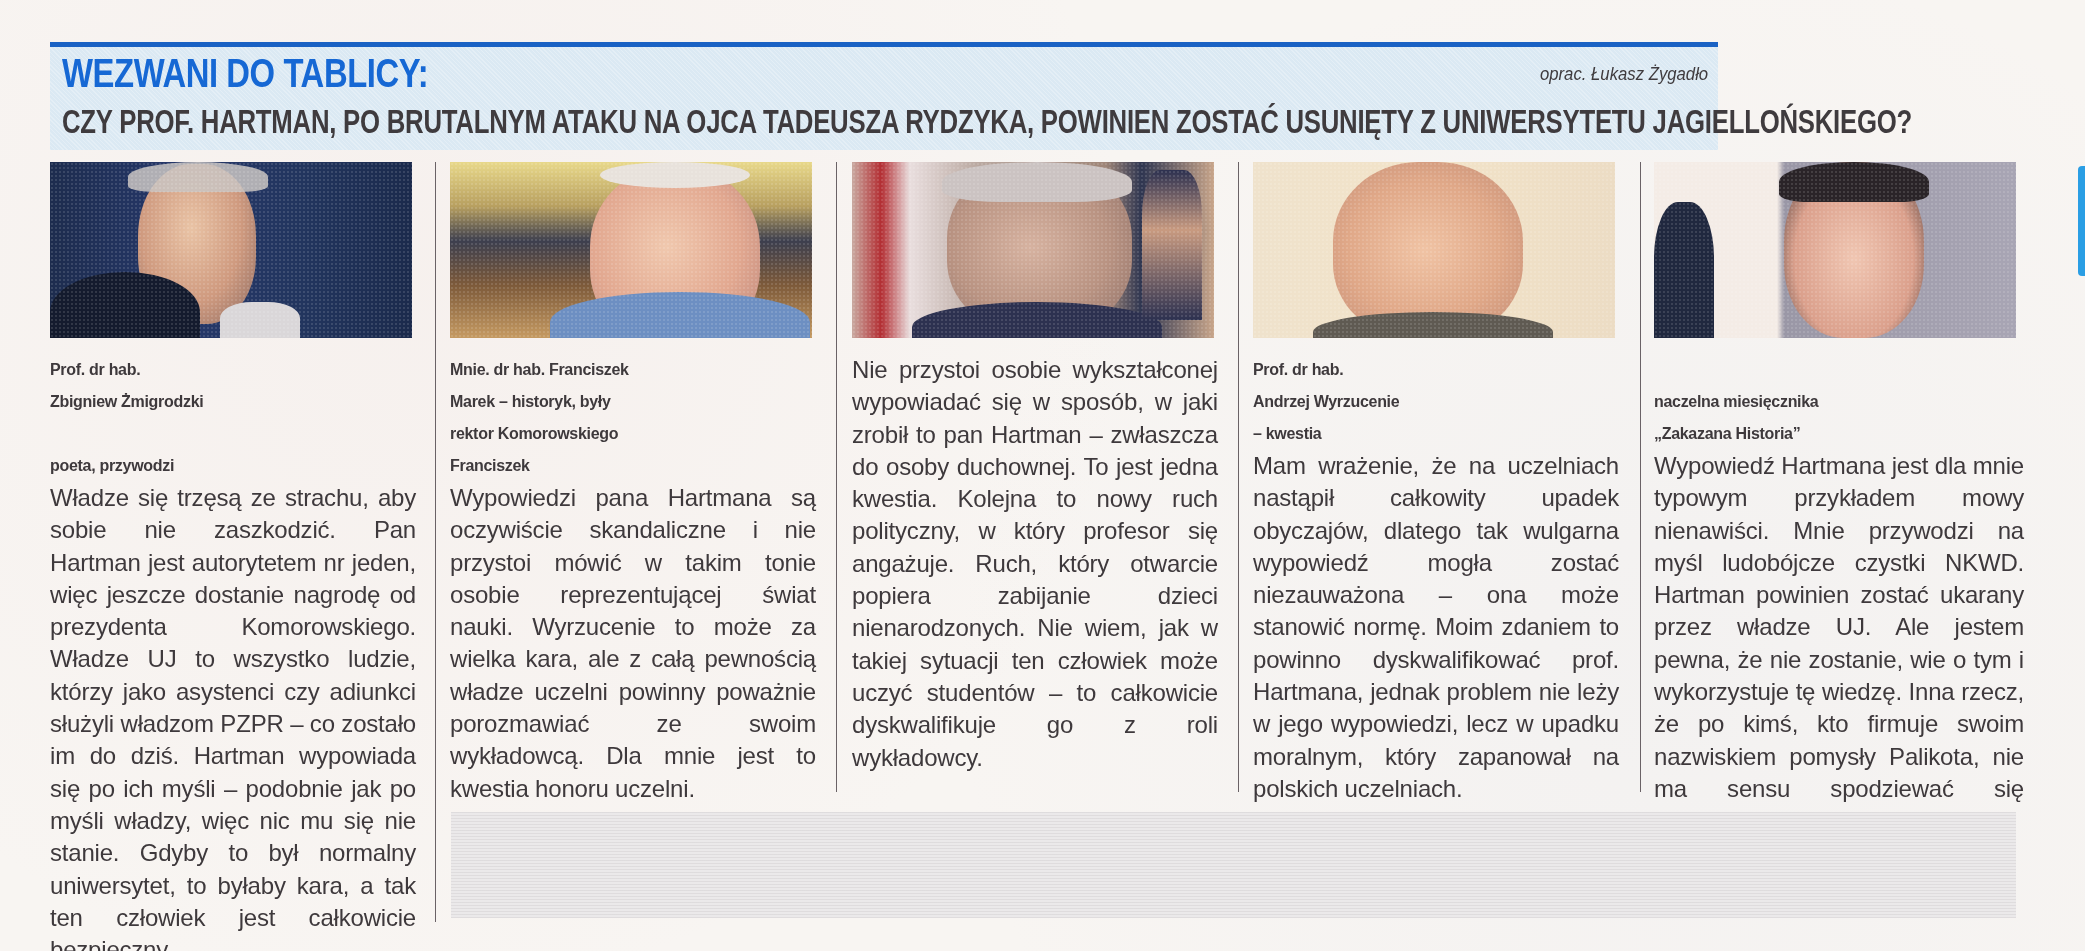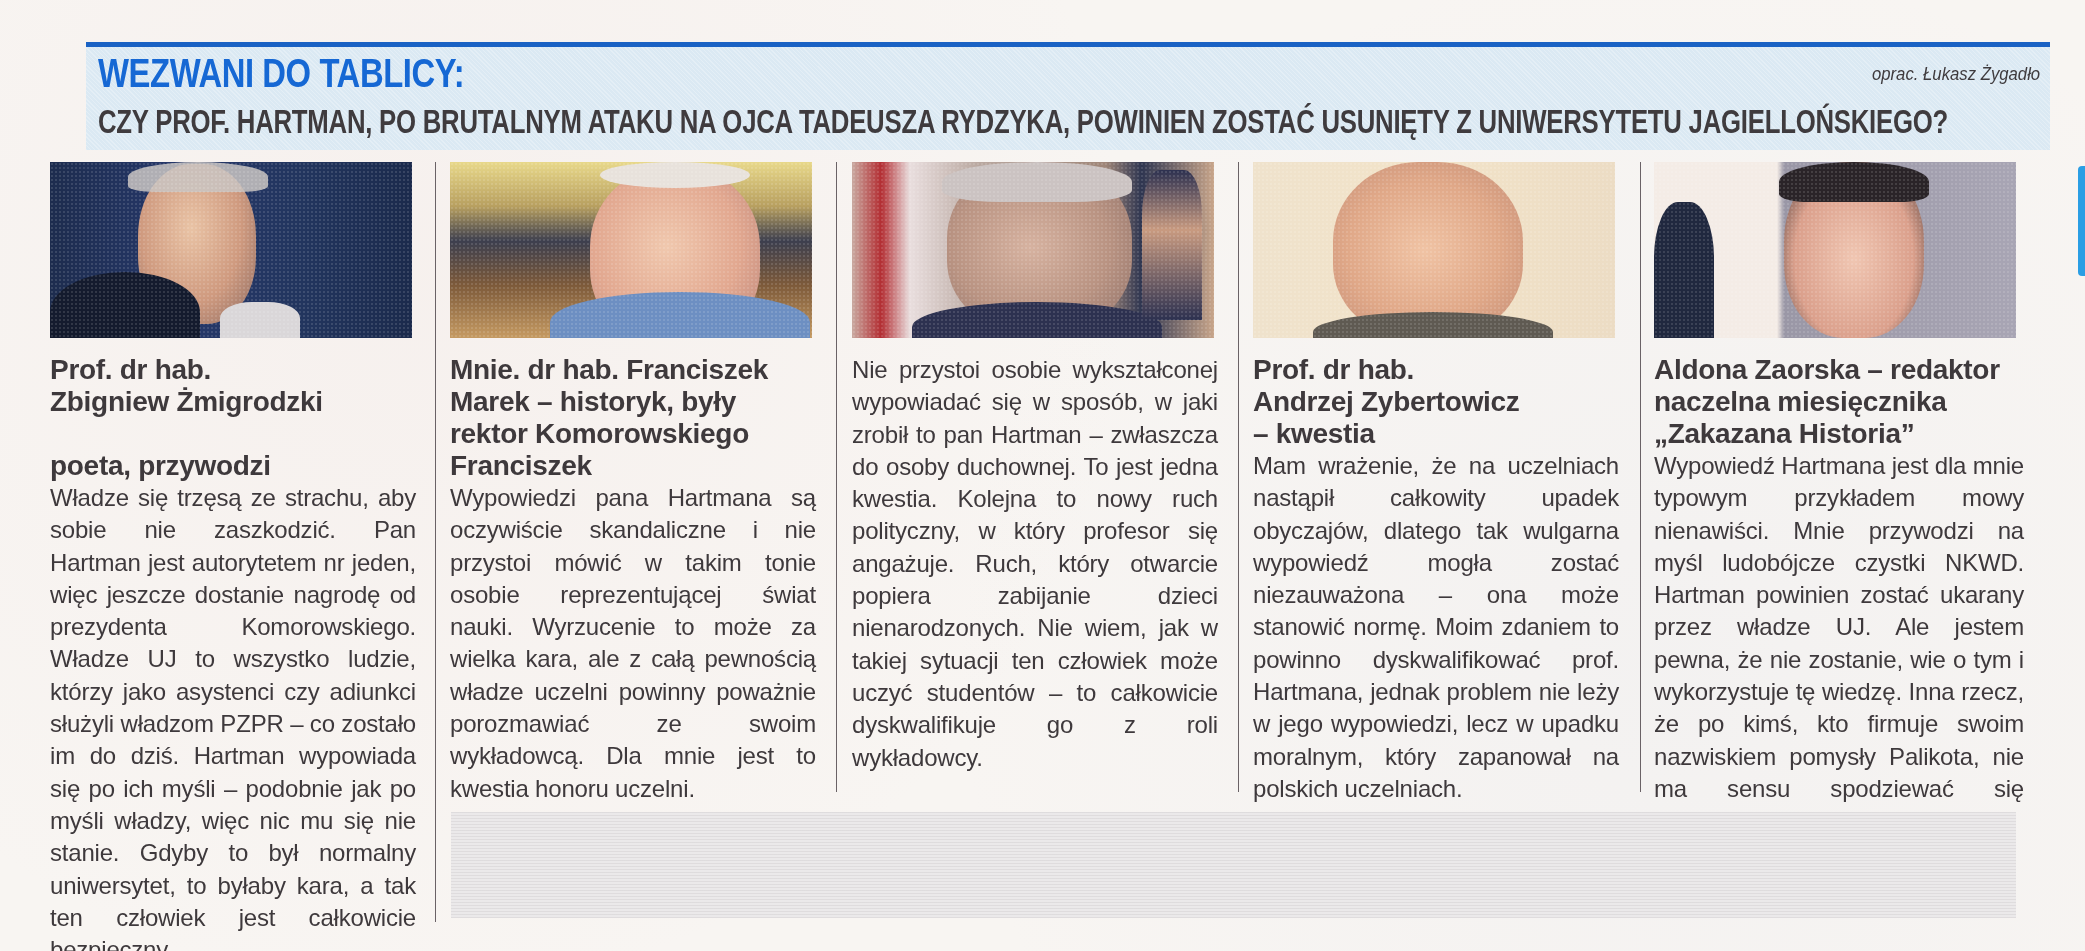--- a/index.html
+++ b/index.html
@@ -22,27 +22,26 @@
       background:
         radial-gradient(circle at 20% 30%, rgba(230,200,200,0.10), transparent 40%),
         radial-gradient(circle at 80% 70%, rgba(200,210,230,0.10), transparent 40%),
         #f8f5f2;
     }
     
     .header {
       position: absolute;
       left: 50px;
       top: 42px;
-      width: 1964px;
+      width: 1668px;
       height: 108px;
       background: #dbe9f3;
       background-image: repeating-linear-gradient(45deg, rgba(255,255,255,0.25) 0 1px, transparent 1px 3px);
       border-top: 5px solid #1a62c4;
       box-sizing: border-box;
-      margin-left: 36px;
     }
     .header-title {
       position: absolute;
       left: 12px;
       top: 4px;
       font-family: "Liberation Sans", sans-serif;
       font-weight: bold;
       font-size: 40px;
       letter-spacing: -0.5px;
       color: #1668d4;
@@ -97,21 +96,21 @@
       overflow: hidden;
     }
     .col .text {
       position: absolute;
       top: 192px;
       left: 0;
       width: 366px;
     }
     .col .heading {
       font-weight: bold;
-      font-size: 28px;
+      font-size: 16px;
       line-height: 32px;
       color: #3e393c;
       margin: 0;
       letter-spacing: -0.3px;
     }
     .col .quote {
       font-size: 24px;
       line-height: 32.3px;
       color: #3e393c;
       margin: 0;
@@ -235,39 +234,39 @@
 
     <div class="col" style="left:1203px; width:366px;">
       <div class="photo halftone">
         <div class="ph-bg" style="background:linear-gradient(90deg,#efe2cc 0%,#f2e3c8 50%,#ecdcc4 100%);"></div>
         <div class="face" style="left:80px; top:0; width:190px; height:176px; background:radial-gradient(ellipse at 48% 50%,#f0c3a4 0%,#e0a888 55%,#c28b74 100%);"></div>
         <div class="shoulders" style="left:60px; top:150px; width:240px; height:40px; background:#5f5a52;"></div>
       </div>
       <div class="text">
         <p class="heading">
           <span>Prof. dr hab.</span><br>
-          <span>Andrzej Zybertowicz</span><br>
+          <span>Andrzej Wyrzucenie</span><br>
           <span>– kwestia</span>
         </p>
         <p class="quote">Mam wrażenie, że na uczelniach nastąpił całkowity upadek obyczajów, dlatego tak wulgarna wypowiedź mogła zostać niezauważona – ona może stanowić normę. Moim zdaniem to powinno dyskwalifikować prof. Hartmana, jednak problem nie leży w jego wypowiedzi, lecz w upadku moralnym, który zapanował na polskich uczelniach.</p>
       </div>
     </div>
 
     <div class="divider" style="left:1590px; height:630px;"></div>
 
     <div class="col" style="left:1604px; width:370px;">
       <div class="photo halftone" style="width:362px;">
         <div class="ph-bg" style="background:linear-gradient(90deg,#f4ece6 0%,#f4ece6 34%,#9a97a6 36%,#a8a5b4 100%);"></div>
         <div style="position:absolute; left:0; top:40px; width:60px; height:140px; background:#20283f; border-radius:40% 40% 0 0;"></div>
         <div class="face" style="left:130px; top:0; width:140px; height:176px; background:radial-gradient(ellipse at 50% 55%,#f0c6b2 0%,#dba08c 60%,#3a2f30 100%);"></div>
         <div style="position:absolute; left:125px; top:0; width:150px; height:40px; background:#2a2428; border-radius:50% 50% 20% 20%;"></div>
       </div>
       <div class="text" style="width:370px;">
         <p class="heading">
-          <span>Aldona Zaorska – redaktor</span><br>
+          <br>
           <span>naczelna miesięcznika</span><br>
           <span>„Zakazana Historia”</span>
         </p>
         <p class="quote">Wypowiedź Hartmana jest dla mnie typowym przykładem mowy nienawiści. Mnie przywodzi na myśl ludobójcze czystki NKWD. Hartman powinien zostać ukarany przez władze UJ. Ale jestem pewna, że nie zostanie, wie o tym i wykorzystuje tę wiedzę. Inna rzecz, że po kimś, kto firmuje swoim nazwiskiem pomysły Palikota, nie ma sensu spodziewać się przyzwoitego zachowania.</p>
       </div>
     </div>
   </div>
 
   <div class="grey-box"></div>
   <div class="right-edge-mark"></div>

